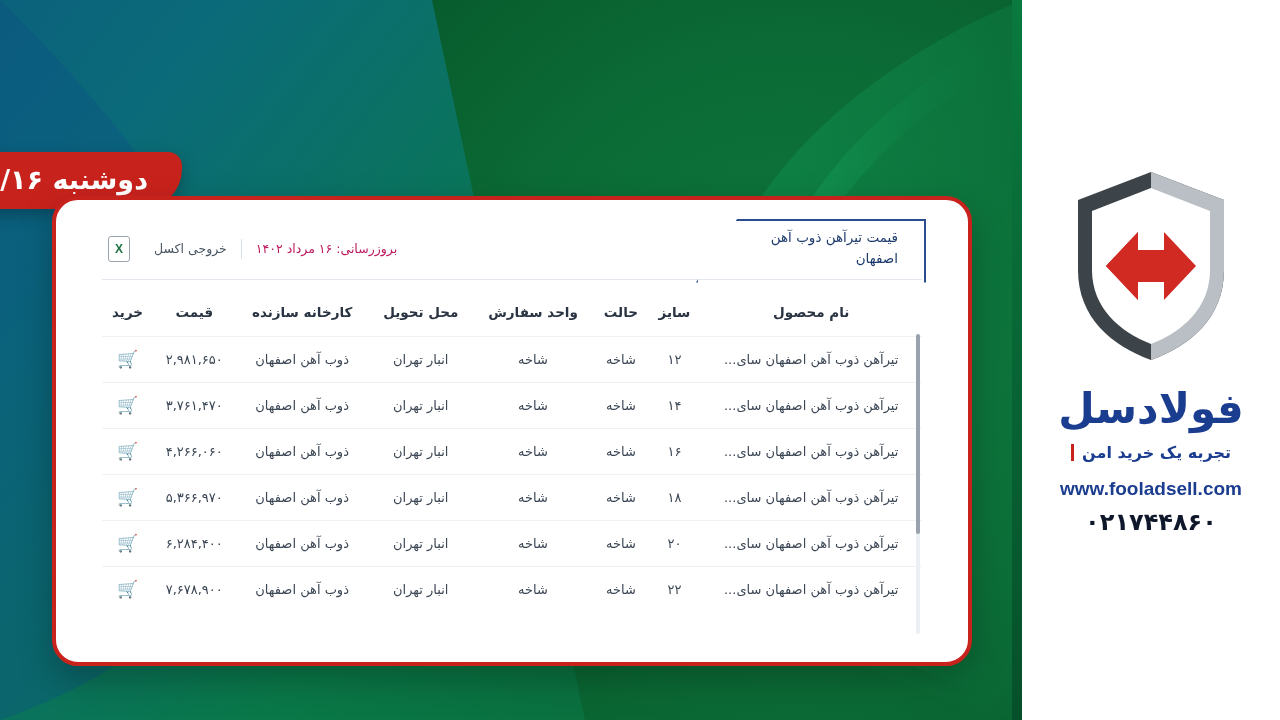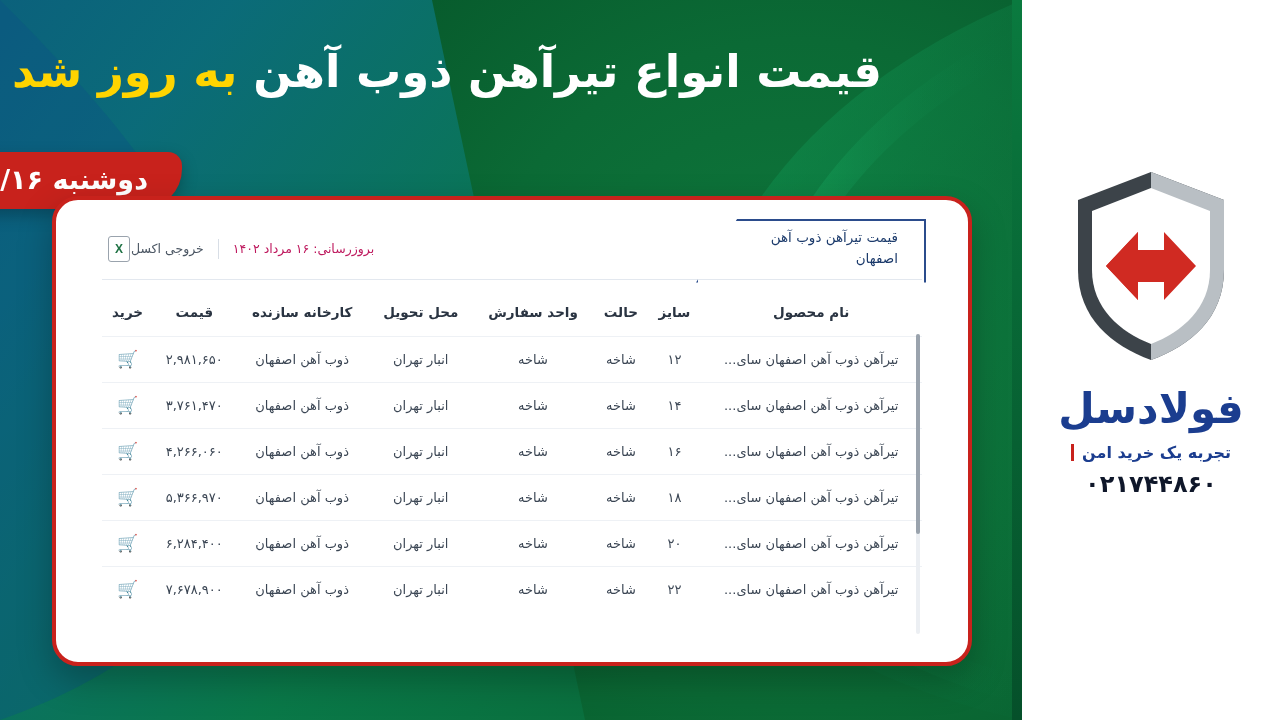--- a/index.html
+++ b/index.html
@@ -136,21 +136,21 @@
     display: flex;
     align-items: center;
     gap: 14px;
     color: #5b6677;
     font-size: 12.5px;
     direction: rtl;
   }
   .excel-btn {
     display: flex;
     align-items: center;
-    gap: 1px;
+    gap: 24px;
     color: #4b5663;
     font-size: 12.5px;
   }
   .excel-icon {
     width: 22px; height: 26px;
     border: 1px solid #9aa3ad;
     border-radius: 3px;
     background: #ffffff;
     position: relative;
     display: inline-block;
@@ -288,24 +288,20 @@
         <stop offset="100%" stop-color="#0a6e3c" stop-opacity="0.0"></stop>
       </linearGradient>
     </defs>
     <path d="M1022,0 C830,80 700,220 690,400 C682,560 800,670 1022,720 L1022,0 Z" fill="url(#g1)"></path>
     <path d="M1022,40 C860,120 760,250 756,410 C752,560 860,650 1022,690" fill="none" stroke="url(#g2)" stroke-width="26"></path>
     <path d="M1022,120 C900,180 830,280 828,410 C826,540 910,620 1022,650" fill="none" stroke="#14build" stroke-width="0"></path>
     <path d="M0,0 C120,120 240,260 250,420 C258,560 170,660 0,720 L0,0 Z" fill="#0c4f86" opacity="0.35"></path>
   </svg>
   <div class="promo-right-edge"></div>
 
-  <div class="headline">
-    <span class="h-white">قیمت انواع تیرآهن ذوب آهن</span>
-    <span class="h-yellow">به روز شد</span>
-  </div>
 
   <div class="date-ribbon">دوشنبه ۱۴۰۲/۰۵/۱۶</div>
 
   <div class="card">
     <div class="card-inner">
 
       <div class="mock-top">
         <div class="mock-top-right">
           <div class="tab-shape"></div>
           <span>قیمت تیرآهن ذوب آهن</span>
@@ -417,14 +413,15 @@
       <path d="M40 100 L72 66 L72 84 L98 84 L98 116 L72 116 L72 134 Z" fill="#d02a22"></path>
       <path d="M130 100 L98 134 L98 116 L72 116 L72 84 L98 84 L98 66 Z" fill="#d02a22"></path>
       <path d="M40 100 L72 66 L72 134 Z" fill="#d02a22"></path>
     </svg>
   </div>
   <div class="brand-name">فولادسل</div>
   <div class="brand-slogan">
     <span>تجربه یک خرید امن</span>
     <span class="slogan-bar"></span>
   </div>
+  <div class="brand-url">www.fooladsell.com</div>
   <div class="brand-phone">۰۲۱۷۴۴۸۶۰</div>
 </div>
 
 </body></html>

